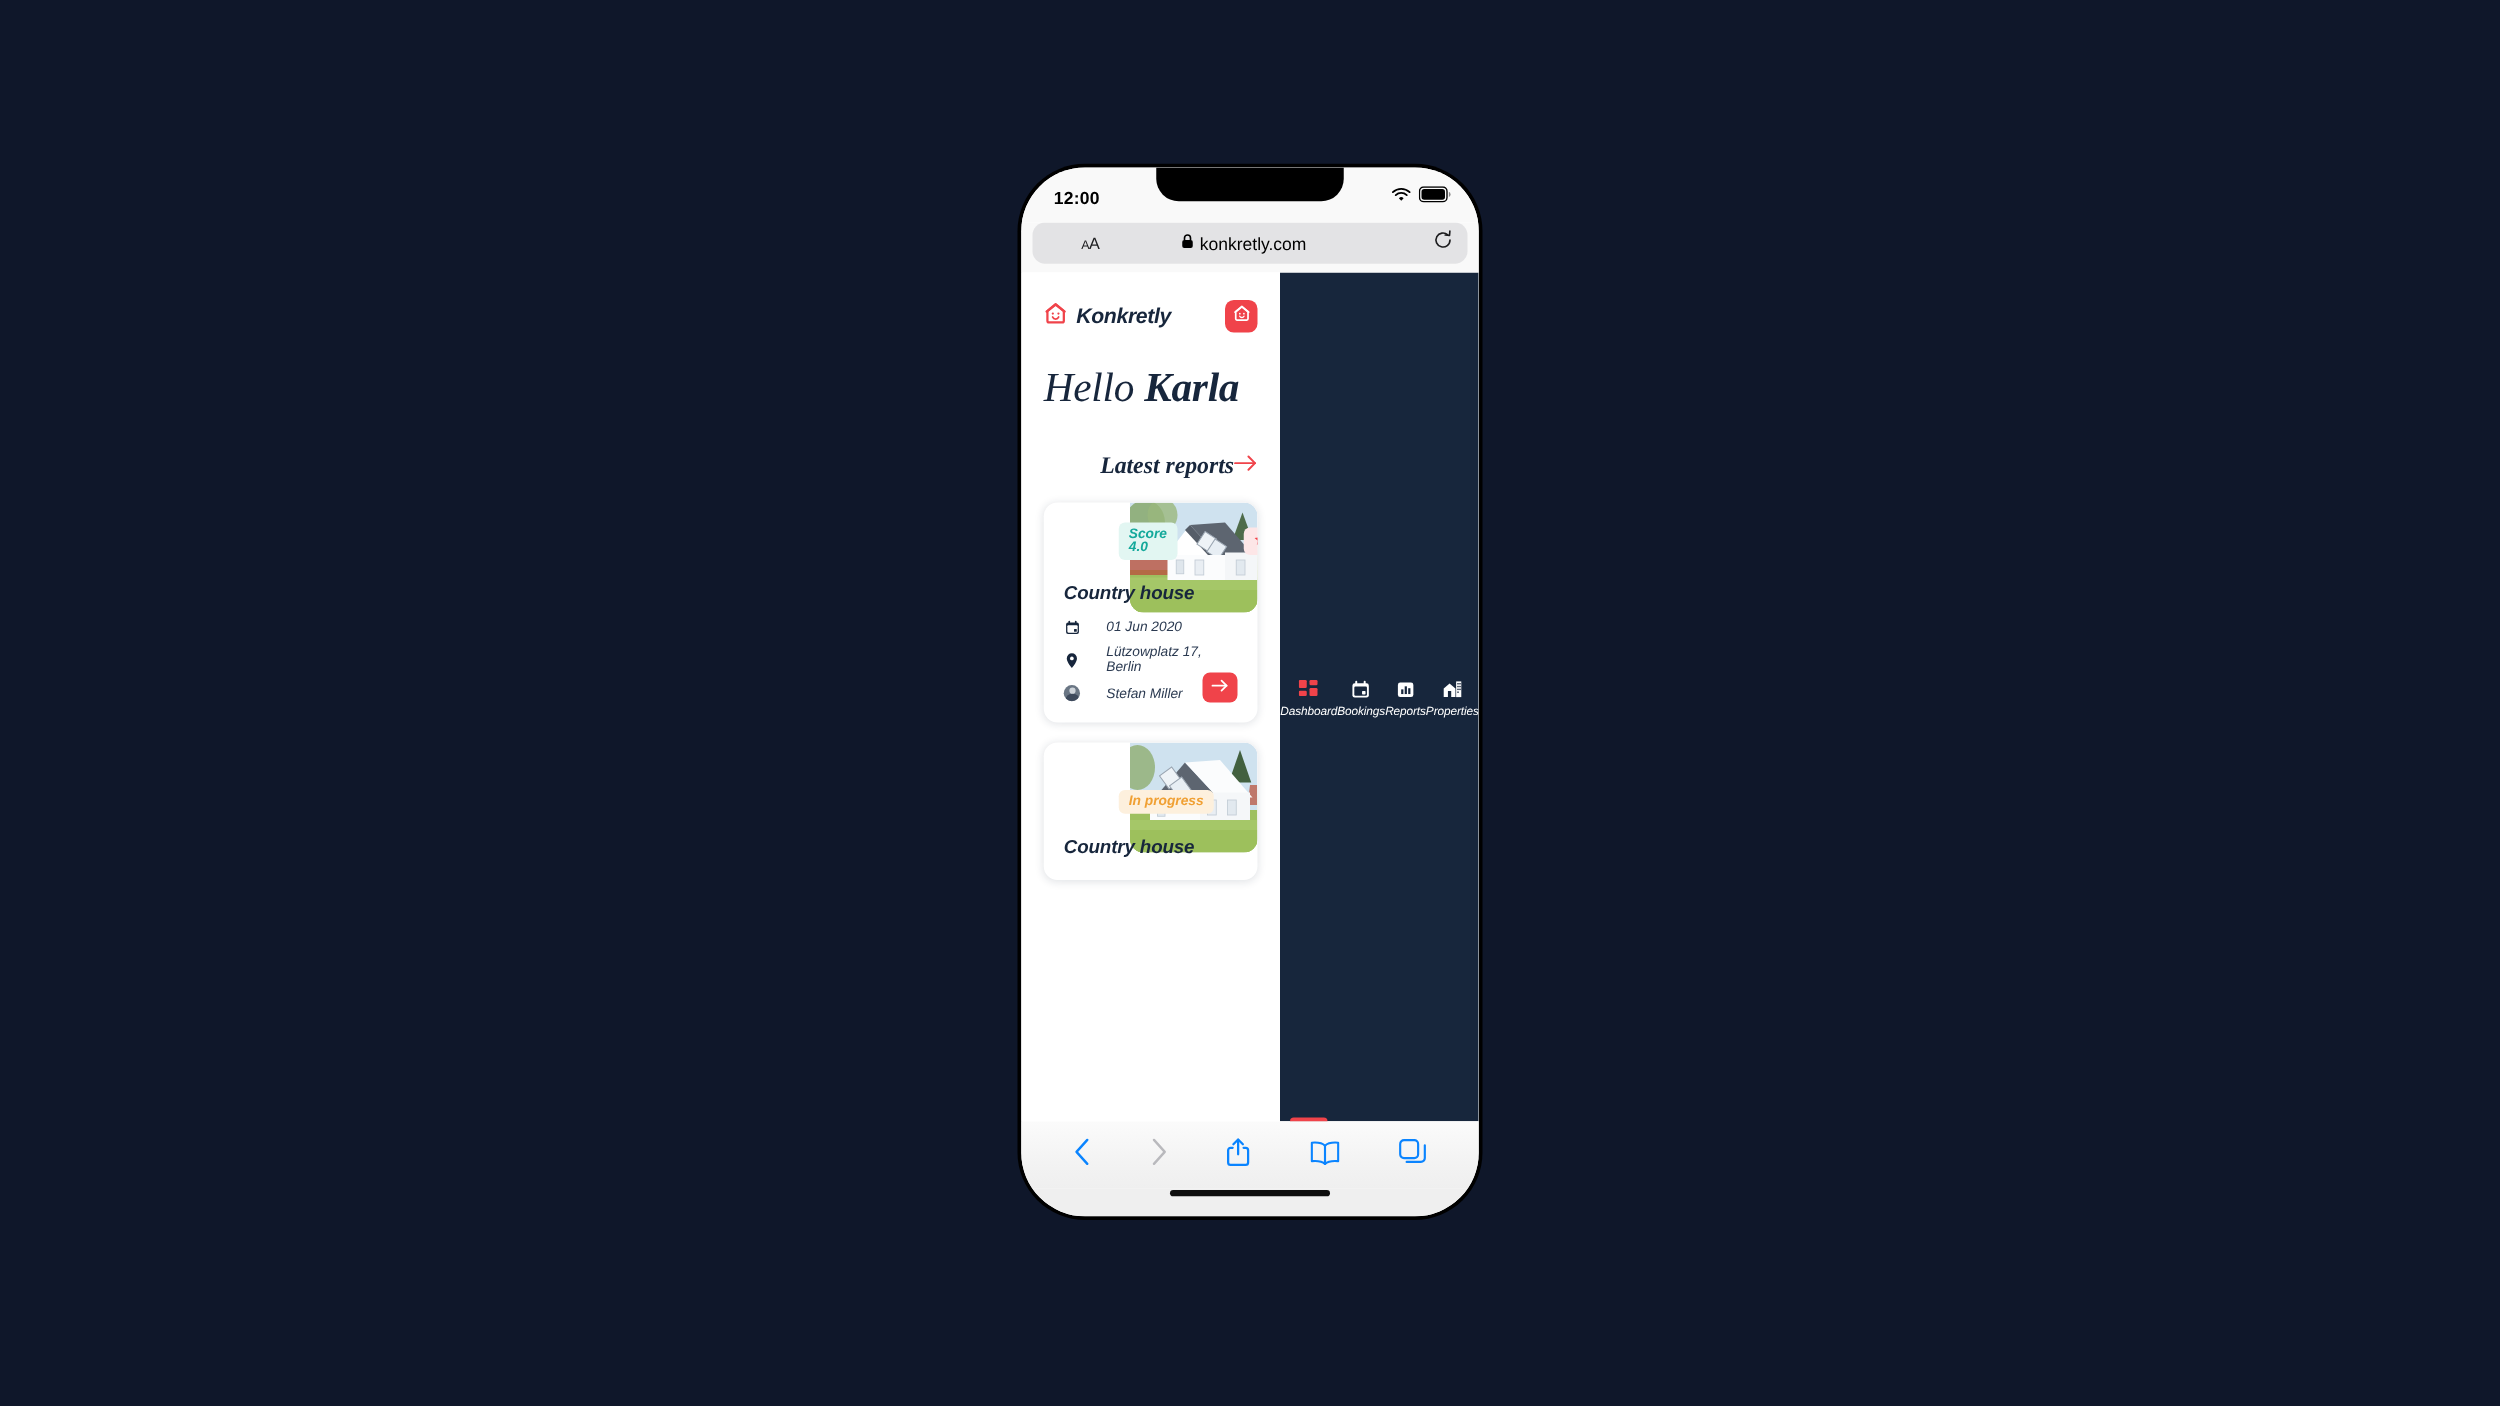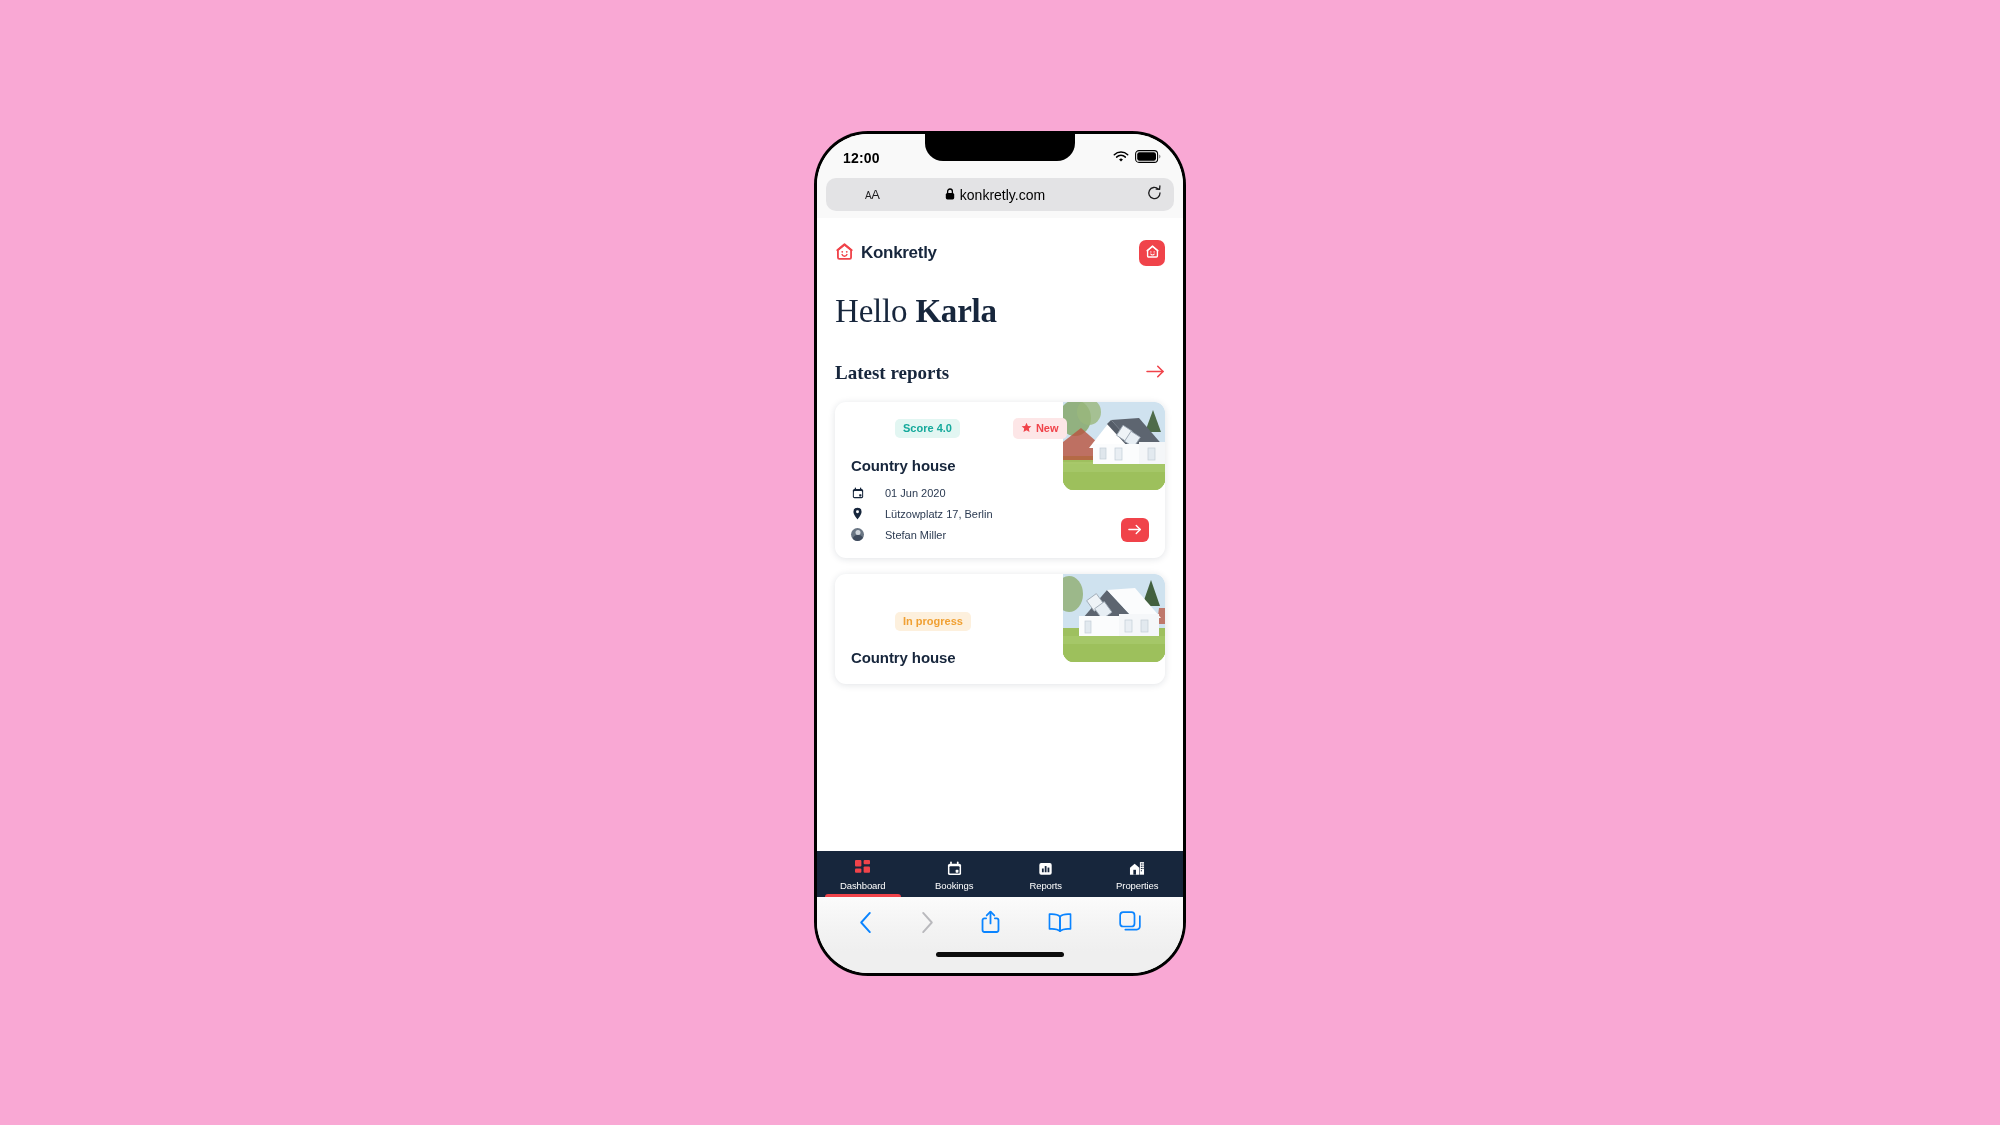--- a/index.html
+++ b/index.html
@@ -9,21 +9,21 @@
     height: 1125px;
     background: #000000;
     overflow: hidden;
     font-family: "Liberation Sans", sans-serif;
   }
 
   .stage {
     position: relative;
     width: 2000px;
     height: 1125px;
-    background: #f9a8d4;
+    background: #0f172a;
   }
 
   
   .phone {
     position: absolute;
     left: 814px;
     top: 131px;
     width: 372px;
     height: 845px;
     background: #000;
@@ -123,21 +123,22 @@
     z-index: 2;
   }
 
   
   .webview {
     flex: 1 1 auto;
     background: #ffffff;
     overflow: hidden;
     position: relative;
     display: flex;
-    flex-direction: column;
+    flex-direction: row;
+    font-style: italic;
   }
   .scroll-area {
     flex: 1 1 auto;
     overflow: hidden;
     padding: 0 18px;
   }
 
   .app-header {
     display: flex;
     align-items: center;
@@ -171,21 +172,21 @@
     color: #17263c;
     margin-top: 29px;
     letter-spacing: -.2px;
     line-height: 1;
   }
   .greeting b { font-weight: 700; }
 
   .section-row {
     display: flex;
     align-items: center;
-    justify-content: space-between;
+    justify-content: flex-end;
     margin-top: 34px;
   }
   .section-title {
     font-family: "Liberation Serif", serif;
     font-size: 19px;
     font-weight: 700;
     color: #17263c;
   }
 
   

